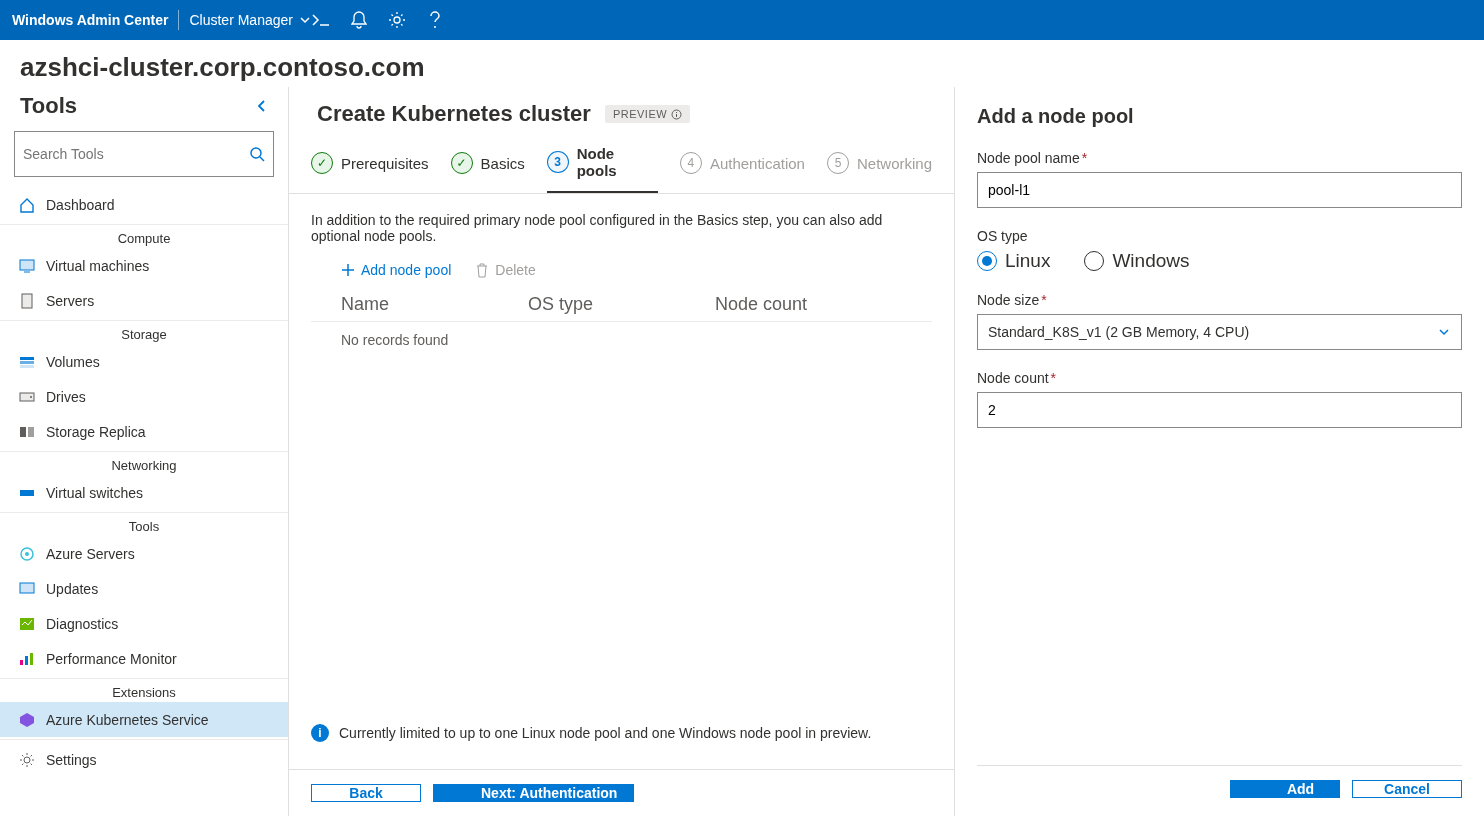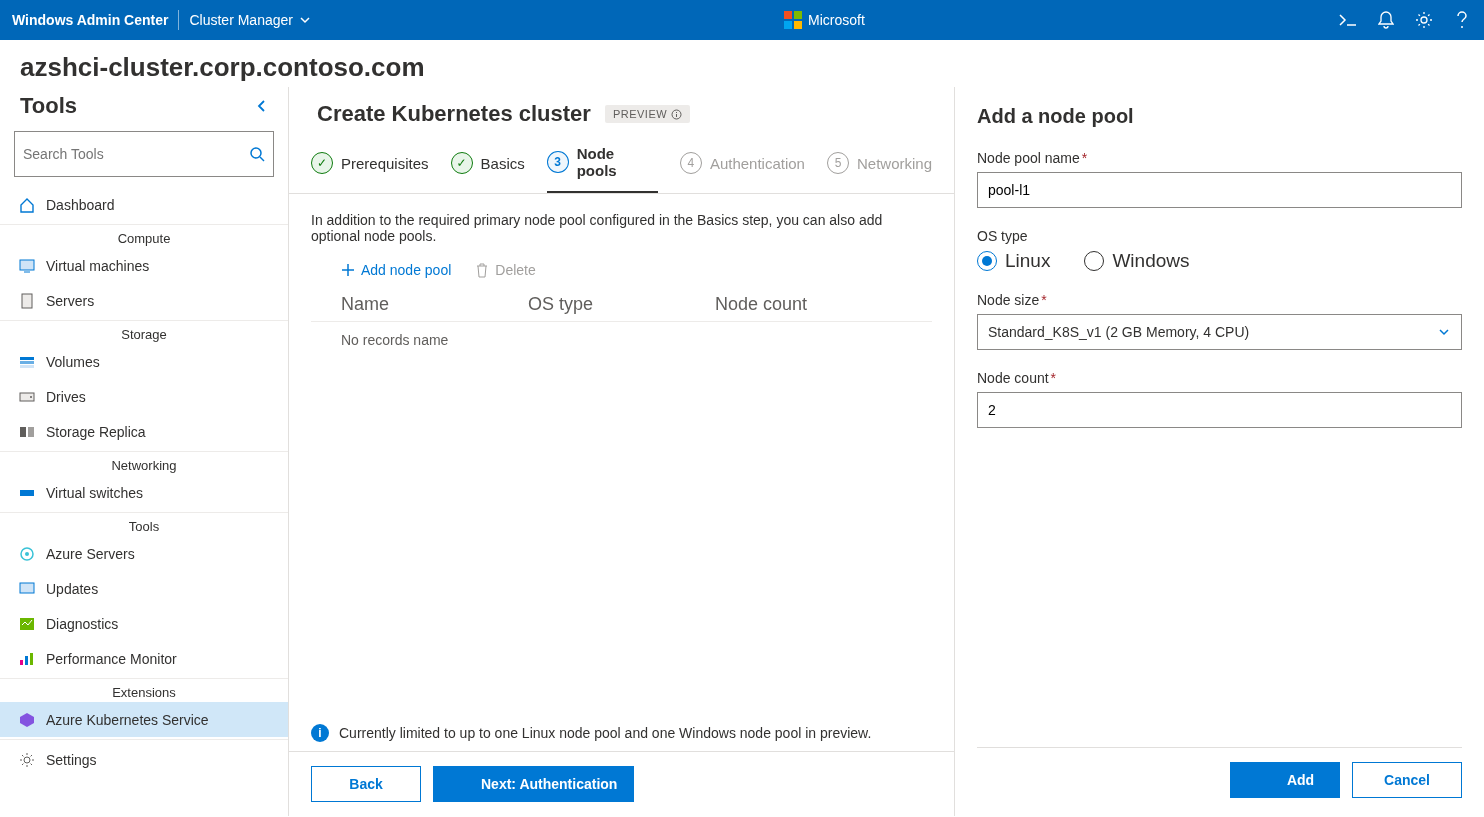--- a/index.html
+++ b/index.html
@@ -59,21 +59,21 @@
   .tbtn { display:flex; align-items:center; gap:6px; color:#0078d4; cursor:pointer; font-size:14px; }
   .tbtn.disabled { color:#a19f9d; cursor:default; }
   .table-head { display:flex; padding:6px 30px; color:#605e5c; font-size:18px; border-bottom:1px solid #edebe9; }
   .th { flex:1; }
   .table-empty { padding:10px 30px; color:#605e5c; font-size:14px; }
 
   .info-banner { position:absolute; bottom:66px; left:22px; right:0; display:flex; align-items:center; gap:10px; font-size:14px; padding: 8px 0; }
   .info-icn { width:18px;height:18px;border-radius:50%;background:#0078d4;color:#fff;display:flex;align-items:center;justify-content:center;font-size:12px;font-weight:700; }
 
   .wizard-footer { position:absolute; bottom:0; left:0; right:0; border-top:1px solid #e1dfdd; padding:14px 22px; display:flex; gap:12px; background:#fff; }
-  .btn { min-width:110px; height:36px; border:1px solid #0078d4; background:#fff; color:#0078d4; font-size:14px; font-weight:600; cursor:pointer; padding:0 16px; }
+  .btn { min-width:110px; height:18px; border:1px solid #0078d4; background:#fff; color:#0078d4; font-size:14px; font-weight:600; cursor:pointer; padding:0 16px; }
   .btn.primary { background:#0078d4; color:#fff;padding-left:47px; }
 
   
   .panel { width:530px; border-left:1px solid #e1dfdd; padding: 18px 22px 0; display:flex; flex-direction:column; background:#fff;}
   .panel h2 { font-size:20px; font-weight:700; margin-bottom:22px; }
   .field-label { font-size:14px; margin-bottom:6px; display:flex; gap:2px; }
   .req { color:#a4262c; }
   .field { margin-bottom:20px; }
   .txt-input, .select { width:100%; height:36px; border:1px solid #8a8886; padding:0 10px; font-size:14px; background:#fff; }
   .select { display:flex; align-items:center; justify-content:space-between; cursor:pointer; }
@@ -93,29 +93,20 @@
   <div class="topbar-left">
     <span class="topbar-title">Windows Admin Center</span>
     <span class="topbar-divider"></span>
     <span class="topbar-dropdown">
       <span>Cluster Manager</span>
       <svg width="12" height="12" viewBox="0 0 12 12">
           <path d="M2 4l4 4 4-4" stroke="#fff" stroke-width="1.5" fill="none"></path>
         </svg>
     </span>
   </div>
-  <div class="topbar-center">
-    <span class="ms-logo">
-        <span class="ms-r"></span>
-        <span class="ms-g"></span>
-        <span class="ms-b"></span>
-        <span class="ms-y"></span>
-      </span>
-    <span>Microsoft</span>
-  </div>
   <div class="topbar-right">
     <span class="topbar-icon">
         <svg width="20" height="14" viewBox="0 0 20 14">
           <path d="M2 2l5 5-5 5M9 12h9" stroke="#fff" stroke-width="1.5"></path>
         </svg>
       </span>
     <span class="topbar-icon">
         <svg width="16" height="18" viewBox="0 0 16 18">
           <path d="M8 1a5 5 0 0 1 5 5v4l2 3H1l2-3V6a5 5 0 0 1 5-5zM6 15a2 2 0 0 0 4 0" stroke="#fff" stroke-width="1.3"></path>
         </svg>
@@ -336,21 +327,21 @@
             </svg>
           <span>Delete</span>
         </span>
       </div>
 
       <div class="table-head">
         <span class="th">Name</span>
         <span class="th">OS type</span>
         <span class="th">Node count</span>
       </div>
-      <div class="table-empty">No records name</div>
+      <div class="table-empty">No records found</div>
     </div>
 
     <div class="info-banner">
       <span class="info-icn">i</span>
       <span>Currently limited to up to one Linux node pool and one Windows node pool in preview.</span>
     </div>
 
     <div class="wizard-footer">
       <button class="btn">Back</button>
       <button class="btn primary">Next: Authentication</button>

